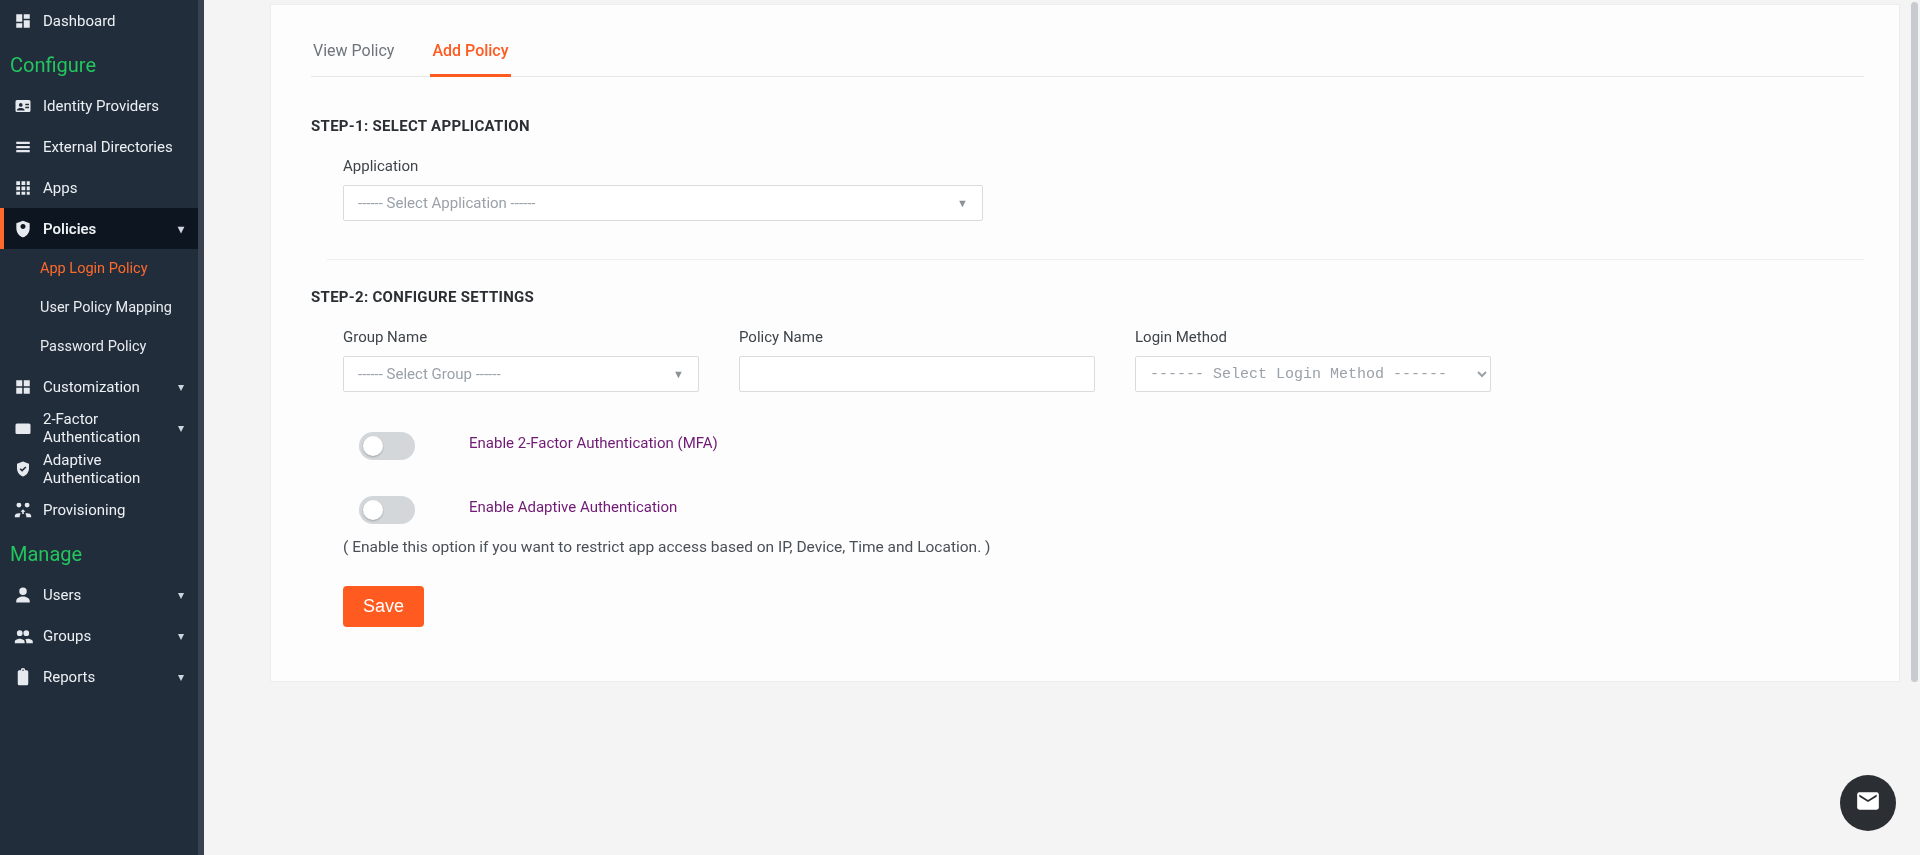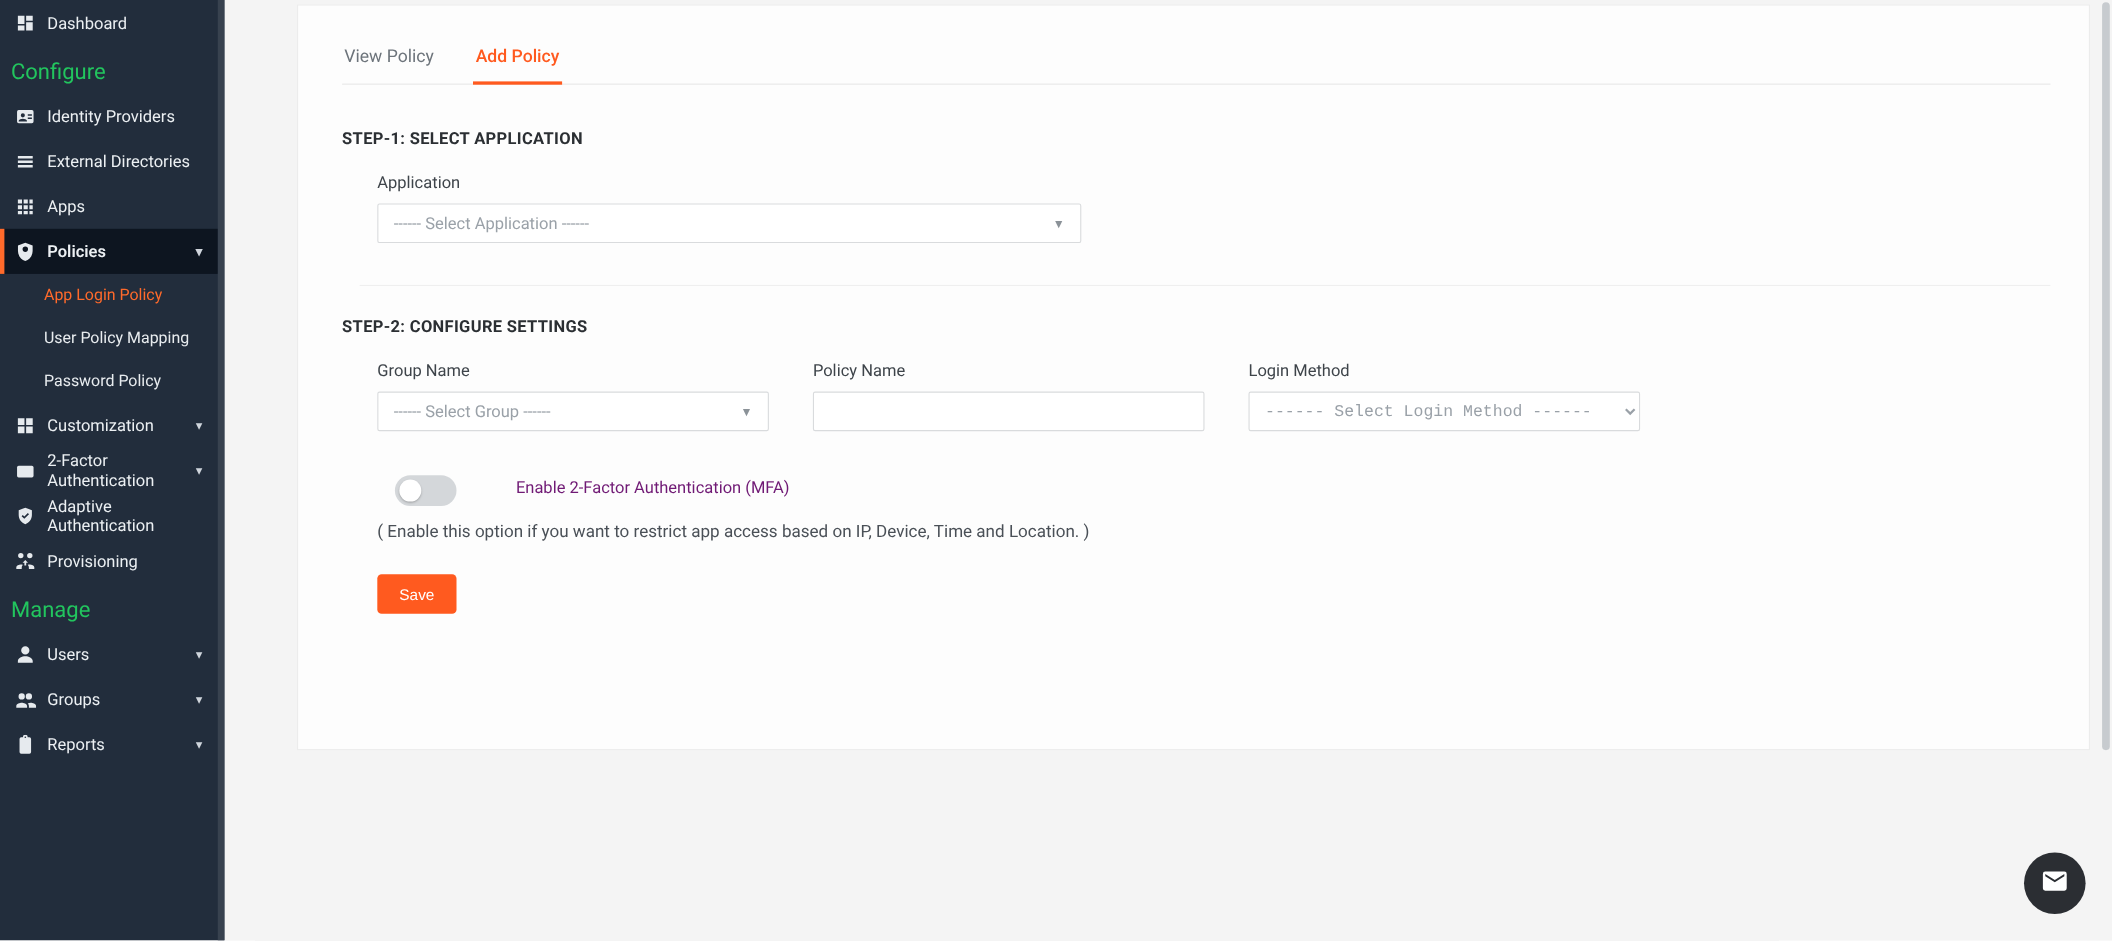--- a/index.html
+++ b/index.html
@@ -91,21 +91,21 @@
   .toggle::after{
     content:""; position:absolute; left:4px; top:4px;
     width:20px; height:20px; border-radius:50%; background:#fff;
     box-shadow:0 1px 2px rgba(0,0,0,.25);
   }
   .toggle-text { font-size:15px; color:#701a75; line-height:1.5;}
   .helper { margin:14px 0 0 32px; font-size:15.5px; color:#4a5057; max-width:1020px;}
   .save-btn {
     margin:30px 0 0 32px;
     background:#ff5a1f; color:#fff; border:none; border-radius:4px;
-    padding:10px 20px; font-size:14px; cursor:pointer;
+    padding:10px 20px; font-size:18px; cursor:pointer;
   }
   
   .chat-fab{
     position:absolute; right:24px; bottom:24px;
     width:56px; height:56px; border-radius:50%; background:#2b2e33;
     display:flex; align-items:center; justify-content:center; cursor:pointer;
   }
   .chat-fab svg{ fill:#fff;}
   
   .vscroll{position:absolute; right:2px; top:2px; width:7px; height:680px; background:#c7cbcf; border-radius:4px;}
@@ -284,20 +284,24 @@
           <option>------ Select Login Method ------</option>
         </select>
       </div>
     </div>
 
     <div class="toggle-row">
       <div class="toggle"></div>
       <div class="toggle-text">Enable 2-Factor Authentication (MFA)</div>
     </div>
 
+    <div class="toggle-row" style="margin-top:36px;">
+      <div class="toggle"></div>
+      <div class="toggle-text">Enable Adaptive Authentication</div>
+    </div>
     <div class="helper">( Enable this option if you want to restrict app access based on IP, Device, Time and Location. )</div>
 
     <button class="save-btn">Save</button>
   </div>
 </main>
 
 <div class="vscroll"></div>
 
 <div class="chat-fab">
   <span>

